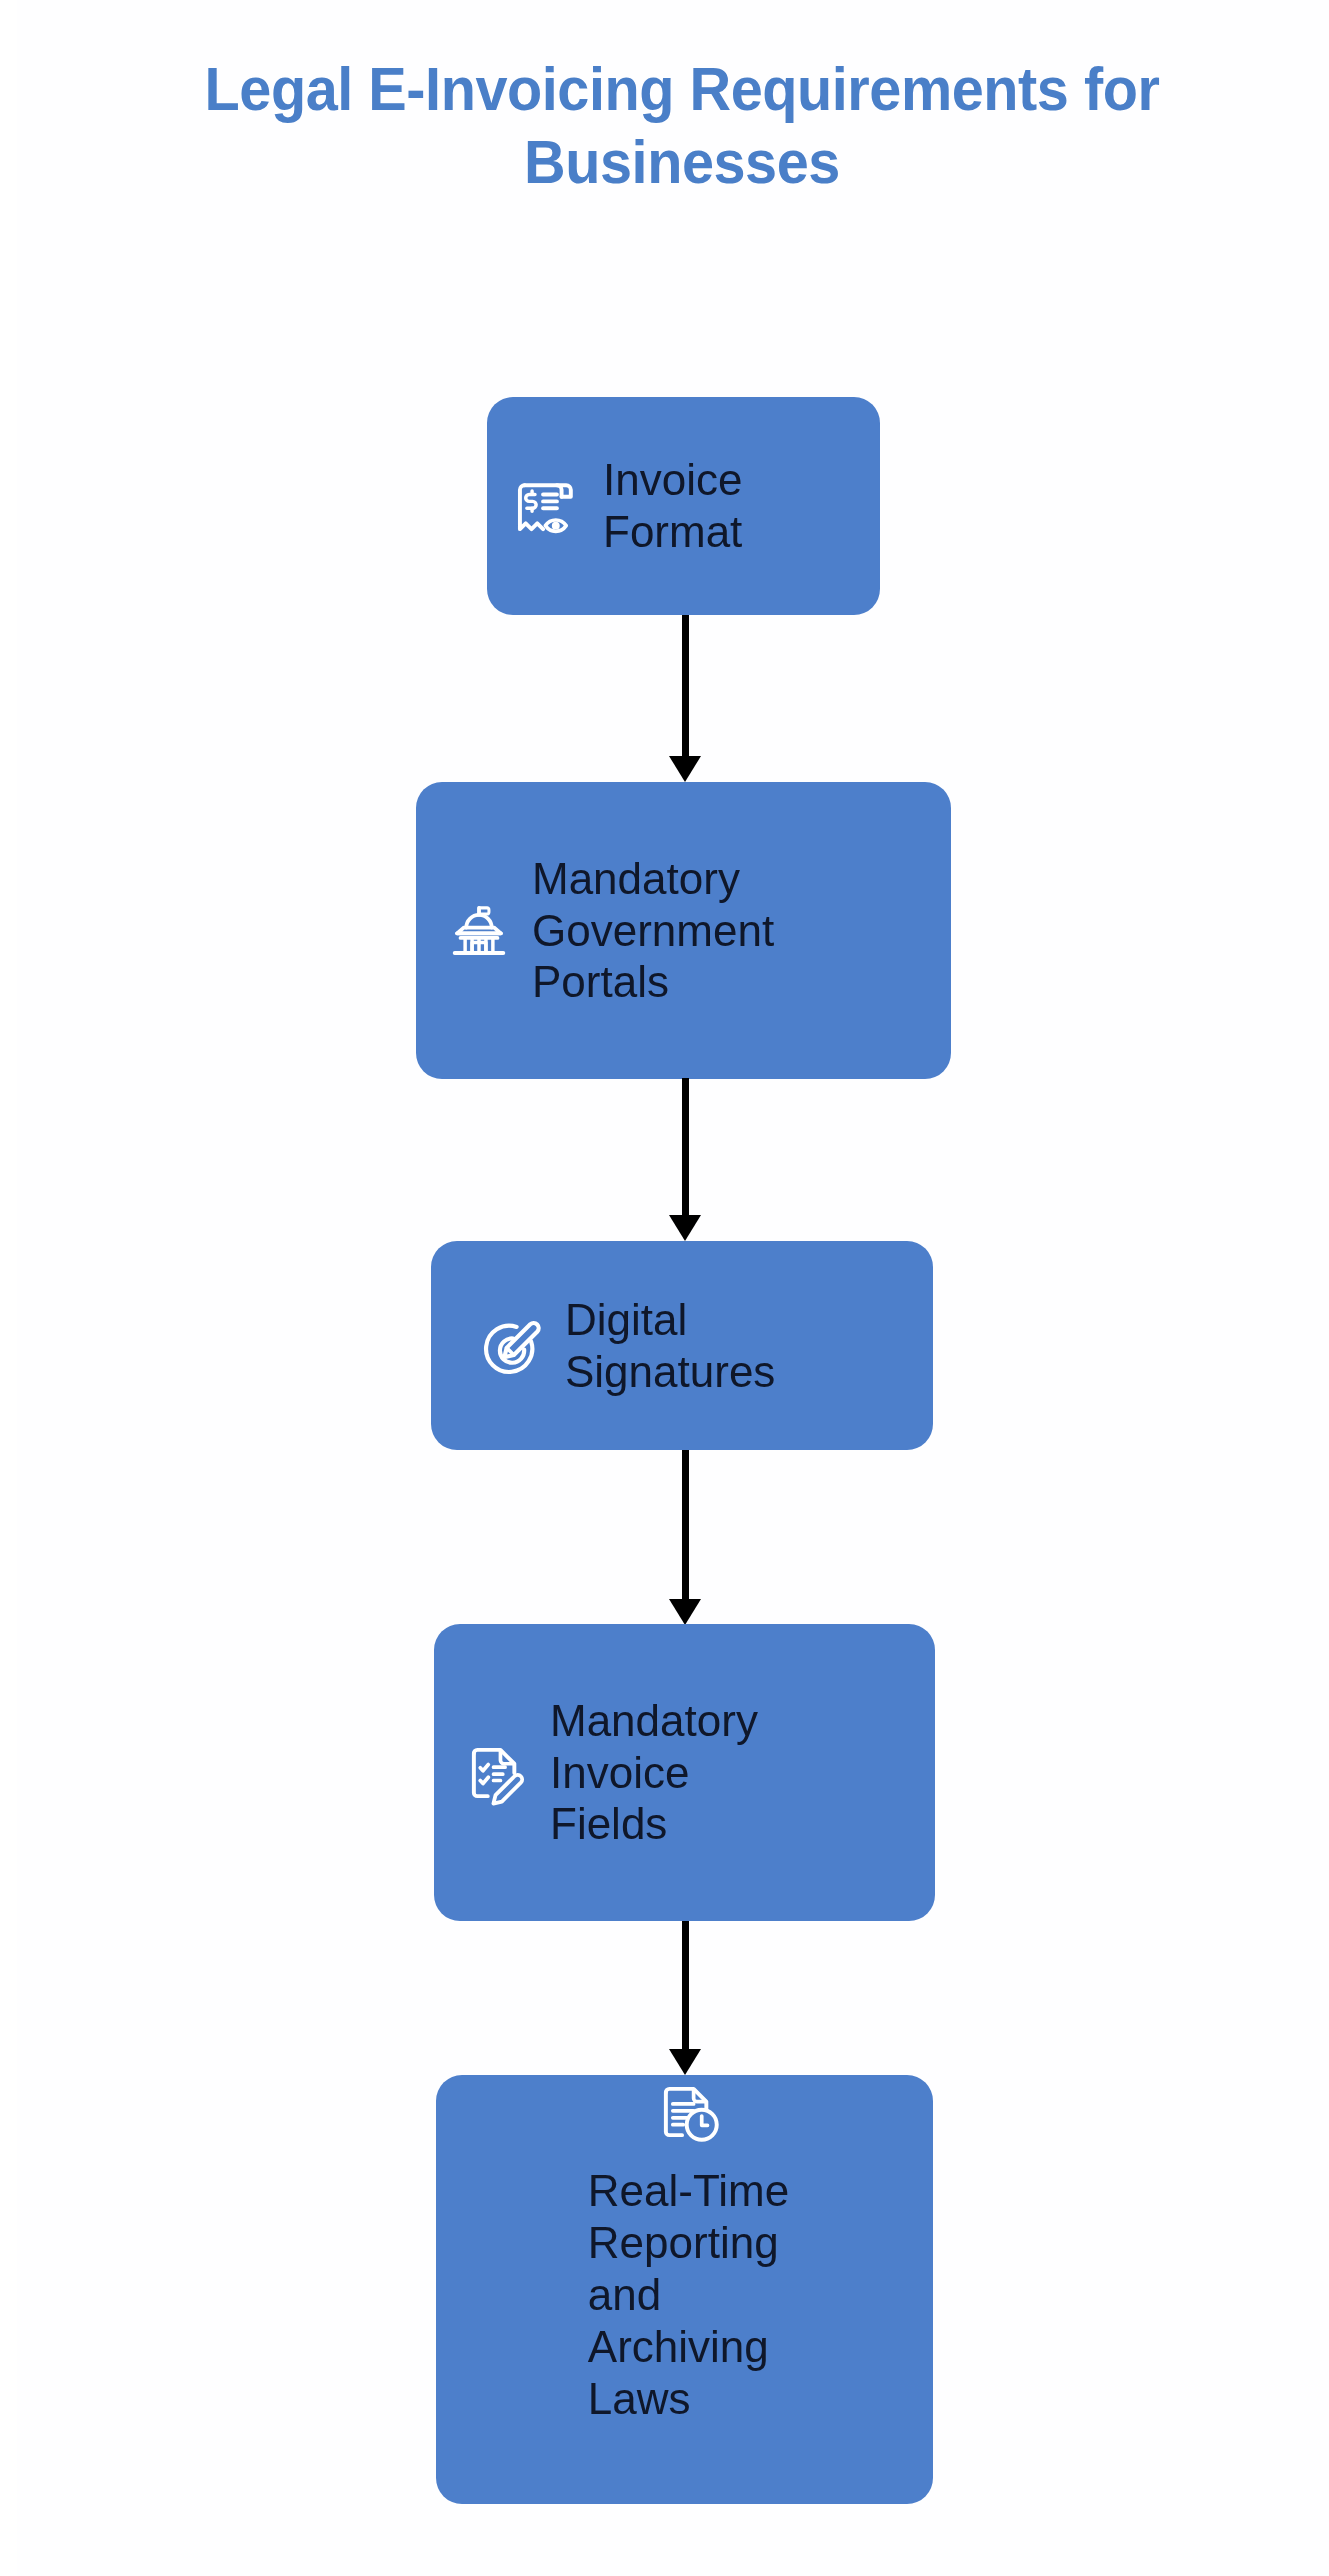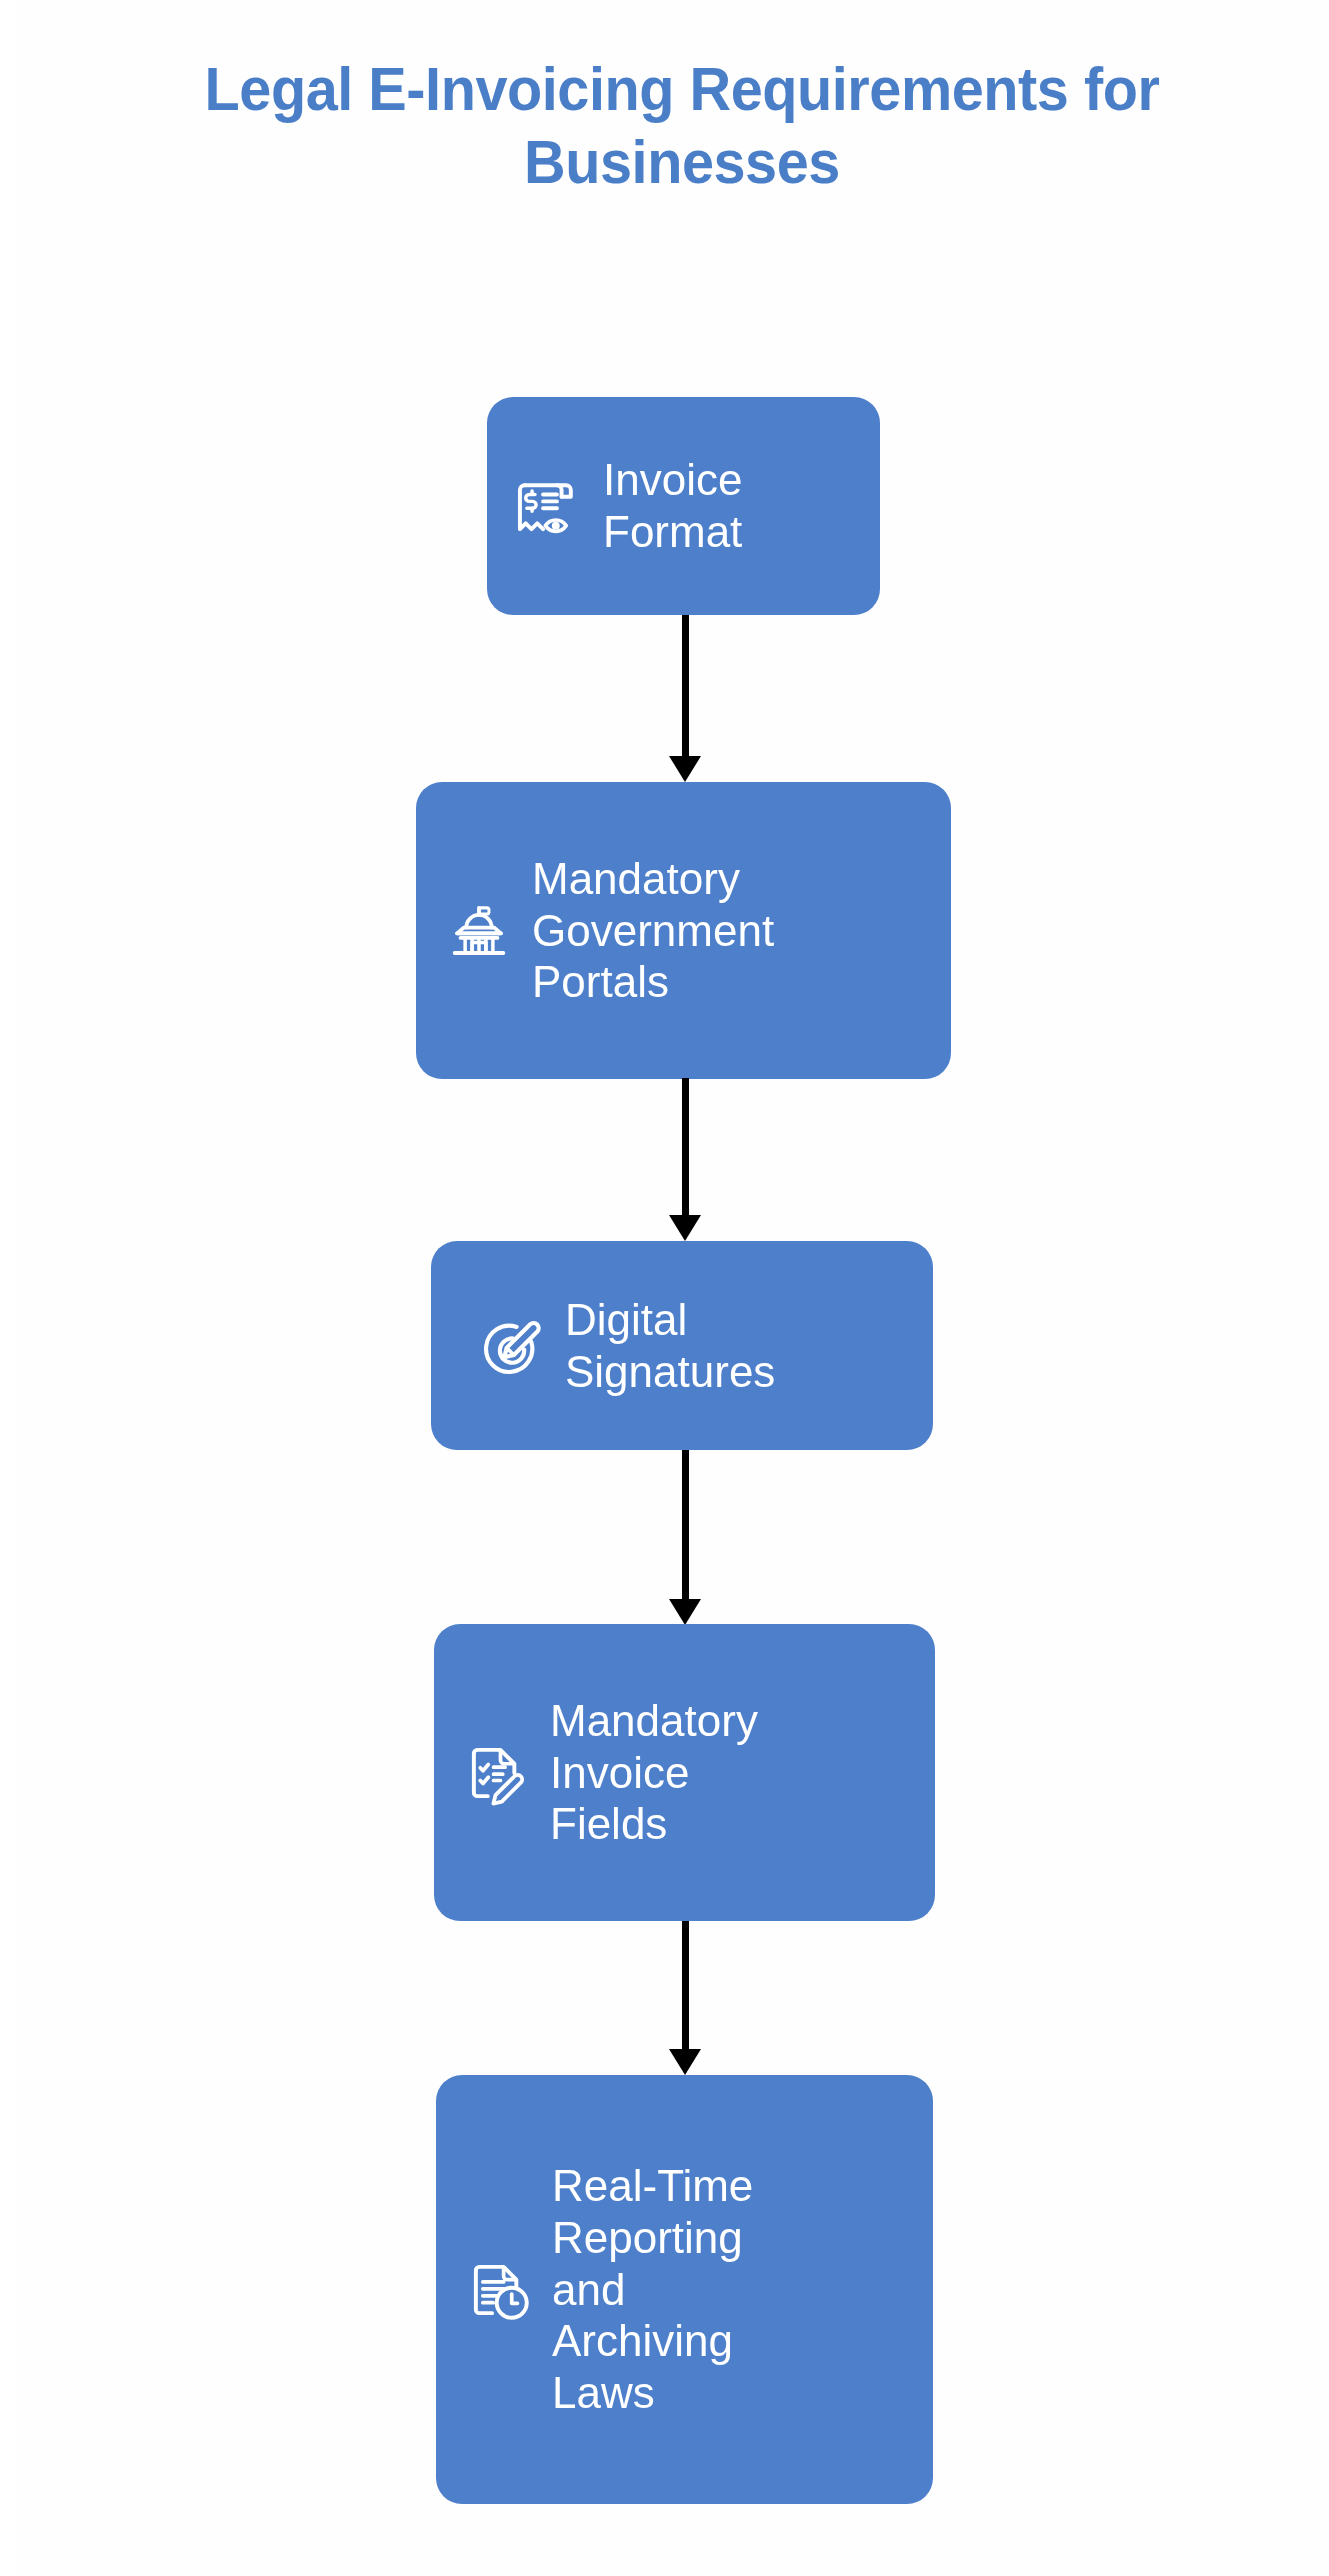--- a/index.html
+++ b/index.html
@@ -69,35 +69,35 @@
     height: 74px;
     display: block;
   }
   .node-icon svg {
     width: 74px;
     height: 74px;
     display: block;
   }
 
   .node-label {
-    color: #ffffff;
+    color: #0f172a;
     font-family: "Liberation Sans", sans-serif;
     font-size: 44px;
     line-height: 1.18;
     font-weight: normal;
     white-space: pre-line;
     letter-spacing: 0px;
   }
 
   
   #node-0 { left: 470px; top: 397px;  width: 393px; height: 218px; }
   #node-1 { left: 399px; top: 782px;  width: 535px; height: 297px; }
   #node-2 { left: 414px; top: 1241px; width: 502px; height: 209px; padding-left: 44px; }
   #node-3 { left: 417px; top: 1624px; width: 501px; height: 297px; }
-  #node-4 { left: 419px; top: 2075px; width: 497px; height: 429px; }
+  #node-4 { left: 419px; top: 2075px; width: 497px; height: 429px; flex-direction: column; }
 
   
   .arrow {
     position: absolute;
     left: 659px;
     width: 18px;
   }
   .arrow .stem {
     position: absolute;
     left: 6px;

